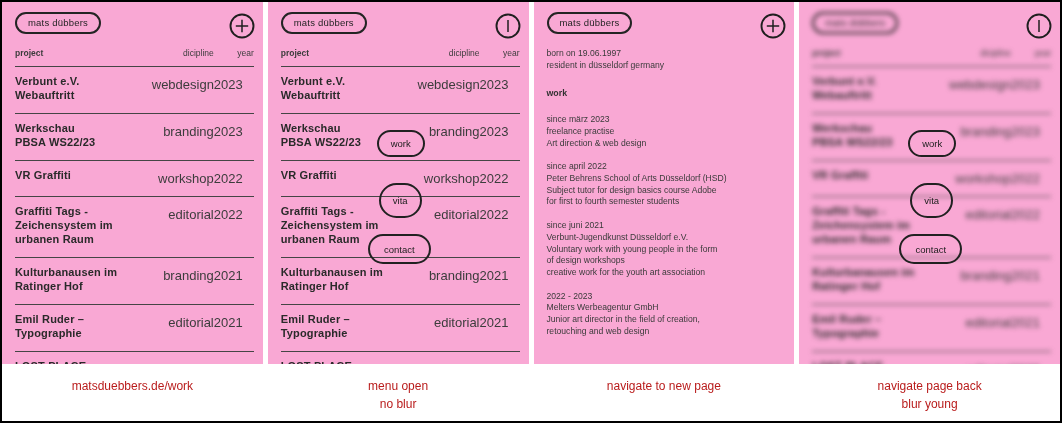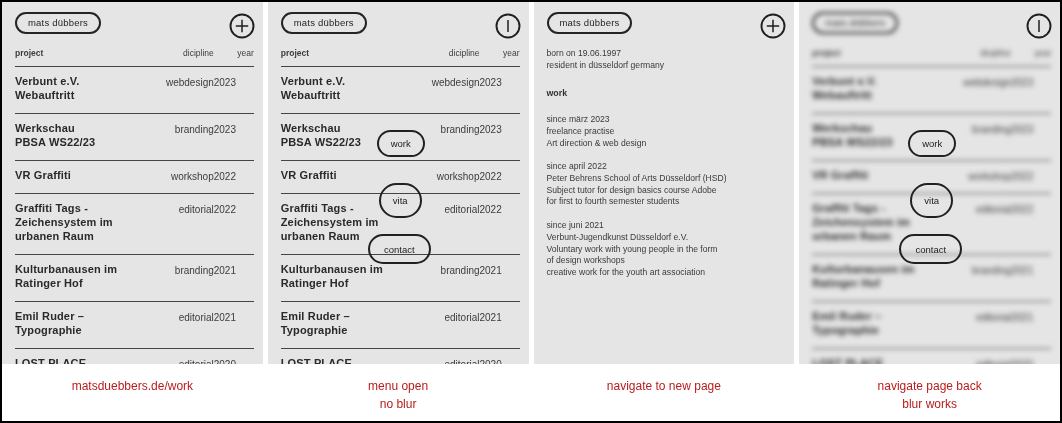--- a/index.html
+++ b/index.html
@@ -1,21 +1,21 @@
 <!DOCTYPE html>
 <html><head>
 <meta charset="utf-8">
 <style>
   * { margin:0; padding:0; box-sizing:border-box; }
   html,body { background:#ffffff; }
   body { font-family:"Liberation Sans", sans-serif; }
 
   .frame { width:1062px; height:423px; border:2px solid #000; background:#fff; overflow:hidden; }
   .panels { display:flex; gap:5px; height:362px; }
-  .panel { flex:1 1 0; background:#e5e5e5; position:relative; overflow:hidden;
+  .panel { flex:1 1 0; background:#f9a8d4; position:relative; overflow:hidden;
            padding:10px 9px 0 13px; color:#2e2e2e; }
 
   
   .phead { display:flex; align-items:flex-start; height:27px; }
   .brand { display:inline-flex; align-items:center; border:2px solid #242424;
            border-radius:999px; padding:3px 11px 4px; font-size:9.5px;
            letter-spacing:.2px; color:#242424; background:transparent; }
   .iconbtn { position:absolute; top:11px; right:8px; width:26px; height:26px;
              display:block; cursor:pointer; z-index:5; }
   .icsvg { display:block; width:26px; height:26px; }
@@ -23,21 +23,21 @@
   
   .thead { display:flex; margin-top:9px; padding-bottom:8px; border-bottom:1px solid #454545;
            font-size:8.5px; color:#3c3c3c; }
   .cp { flex:1 1 auto;font-weight:bold; }
   .cd { width:62px; text-align:right; }
   .cy { width:40px; text-align:right; }
   .row { display:flex; padding:8px 0 10px; border-bottom:1px solid #454545; }
   .row:last-child { padding-bottom:7px; }
   .proj { flex:1 1 auto; font-size:11px; font-weight:bold; line-height:1.27;
           color:#2a2a2a; white-space:pre-line; letter-spacing:.15px; }
-  .disc, .yr { font-size:10px; color:#3c3c3c; padding-top:2px; }
+  .disc, .yr { font-size:13px; color:#3c3c3c; padding-top:2px; }
   .disc { width:62px; text-align:right; }
   .yr { width:40px; text-align:left; }
 
   
   .pill { position:absolute; border:2px solid #212121; border-radius:999px;
           display:flex; align-items:center; justify-content:center;
           font-size:9.5px; color:#212121; background:transparent; z-index:6; cursor:pointer; }
   .pill-work    { left:109px; top:128px; width:48px; height:27px; }
   .pill-vita    { left:111px; top:181px; width:43px; height:35px; }
   .pill-contact { left:100px; top:232px; width:63px; height:30px; }
@@ -209,20 +209,24 @@
 Art direction &amp; web design</p>
         <p class="vp">since april 2022
 Peter Behrens School of Arts Düsseldorf (HSD)
 Subject tutor for design basics course Adobe
 for first to fourth semester students</p>
         <p class="vp">since juni 2021
 Verbunt-Jugendkunst Düsseldorf e.V.
 Voluntary work with young people in the form
 of design workshops
 creative work for the youth art association</p>
+        <p class="vp">2022 - 2023
+Melters Werbeagentur GmbH
+Junior art director in the field of creation,
+retouching and web design</p>
       </div>
     </div>
 
     <div class="panel">
       <div class="blurwrap">
         <div class="phead">
           <span class="brand">
             <span>mats dübbers</span>
           </span>
         </div>
@@ -287,15 +291,15 @@
     </div>
 
   </div>
 
   <div class="captions">
     <div class="cap">matsduebbers.de/work</div>
     <div class="cap">menu open
 no blur</div>
     <div class="cap">navigate to new page</div>
     <div class="cap">navigate page back
-blur works</div>
+blur young</div>
   </div>
 </div>
 
 </body></html>

